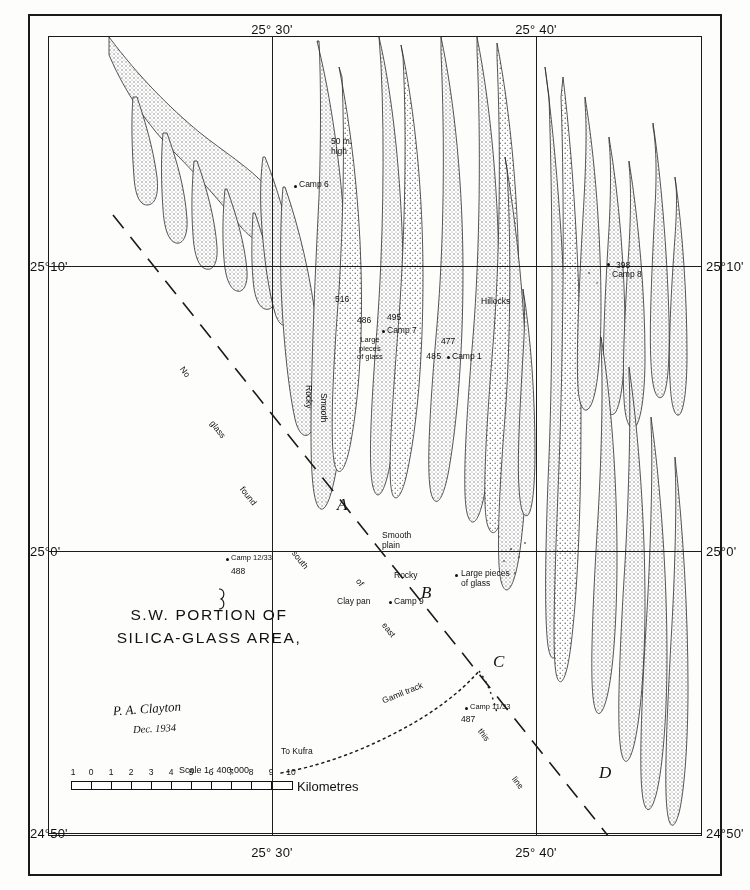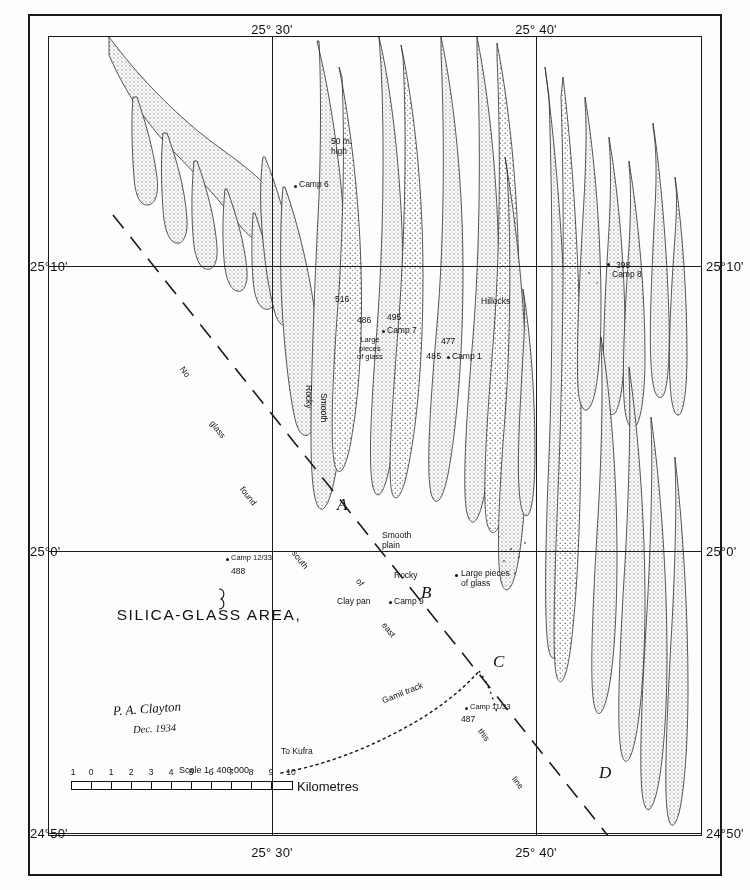--- a/index.html
+++ b/index.html
@@ -334,20 +334,21 @@
     <div class="map-label rot-vert" style="left:136px; top:328px; transform:rotate(52deg);">No</div>
     <div class="map-label rot-vert" style="left:166px; top:382px; transform:rotate(52deg);">glass</div>
     <div class="map-label rot-vert" style="left:196px; top:448px; transform:rotate(52deg);">found</div>
     <div class="map-label rot-vert" style="left:248px; top:512px; transform:rotate(52deg);">south</div>
     <div class="map-label rot-vert" style="left:312px; top:540px; transform:rotate(52deg);">of</div>
     <div class="map-label rot-vert" style="left:338px; top:584px; transform:rotate(52deg);">east</div>
     <div class="map-label rot-vert" style="left:434px; top:690px; transform:rotate(52deg);">this</div>
     <div class="map-label rot-vert" style="left:468px; top:738px; transform:rotate(52deg);">line</div>
 
     <div class="title-block" style="left:30px; top:566px;">
+      <div class="tline">S.W. PORTION OF</div>
       <div class="tline">SILICA-GLASS AREA,</div>
     </div>
 
     <div class="signature" style="left:64px; top:664px;">P. A. Clayton</div>
     <div class="sig-date" style="left:84px; top:686px;">Dec. 1934</div>
 
     <div class="scale-block" style="left:14px; top:728px;">
       <div class="scale-caption">Scale 1 : 400,000</div>
       <div class="scale-numbers">
         <div class="scale-num" style="left:10px;">1</div>

